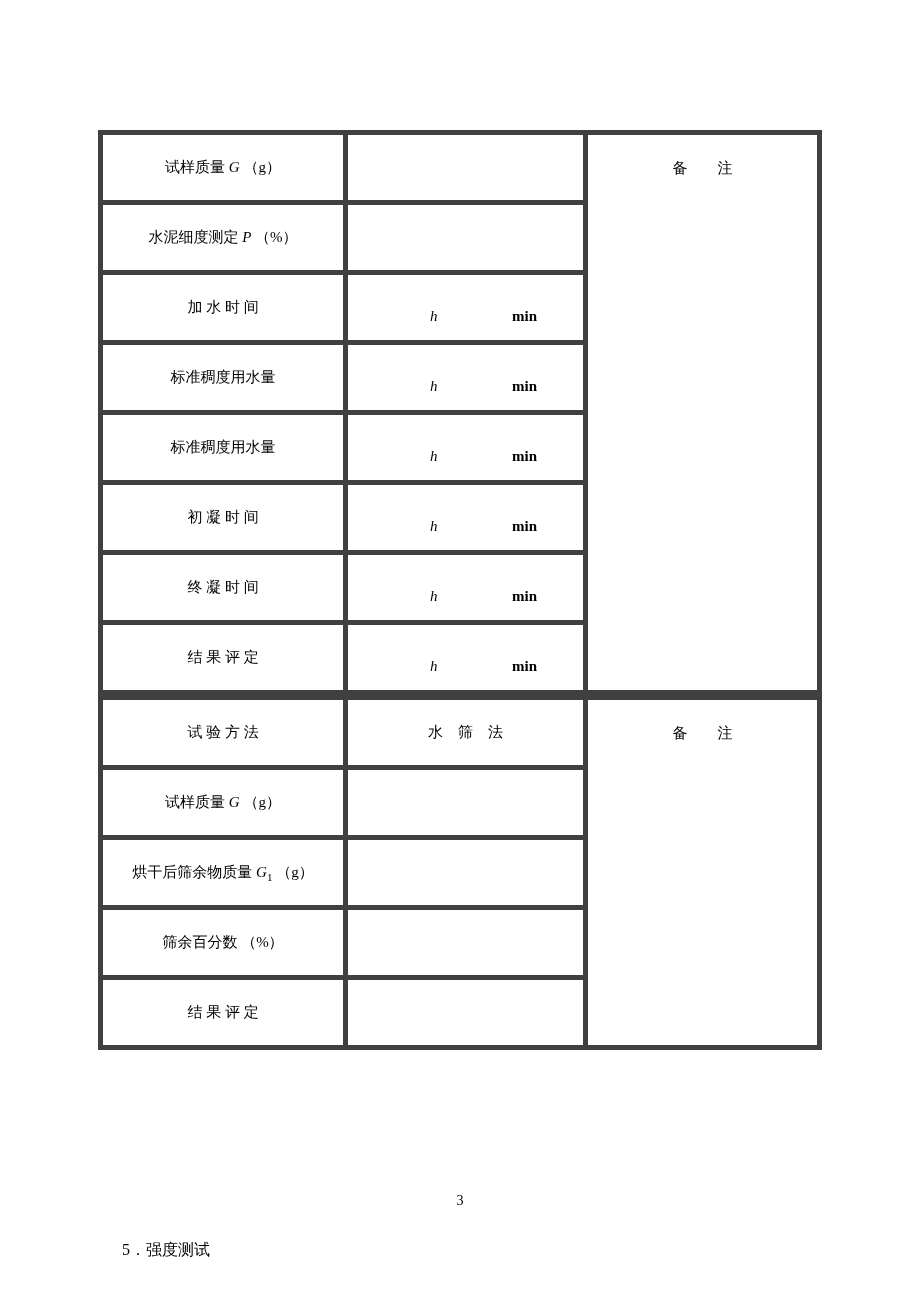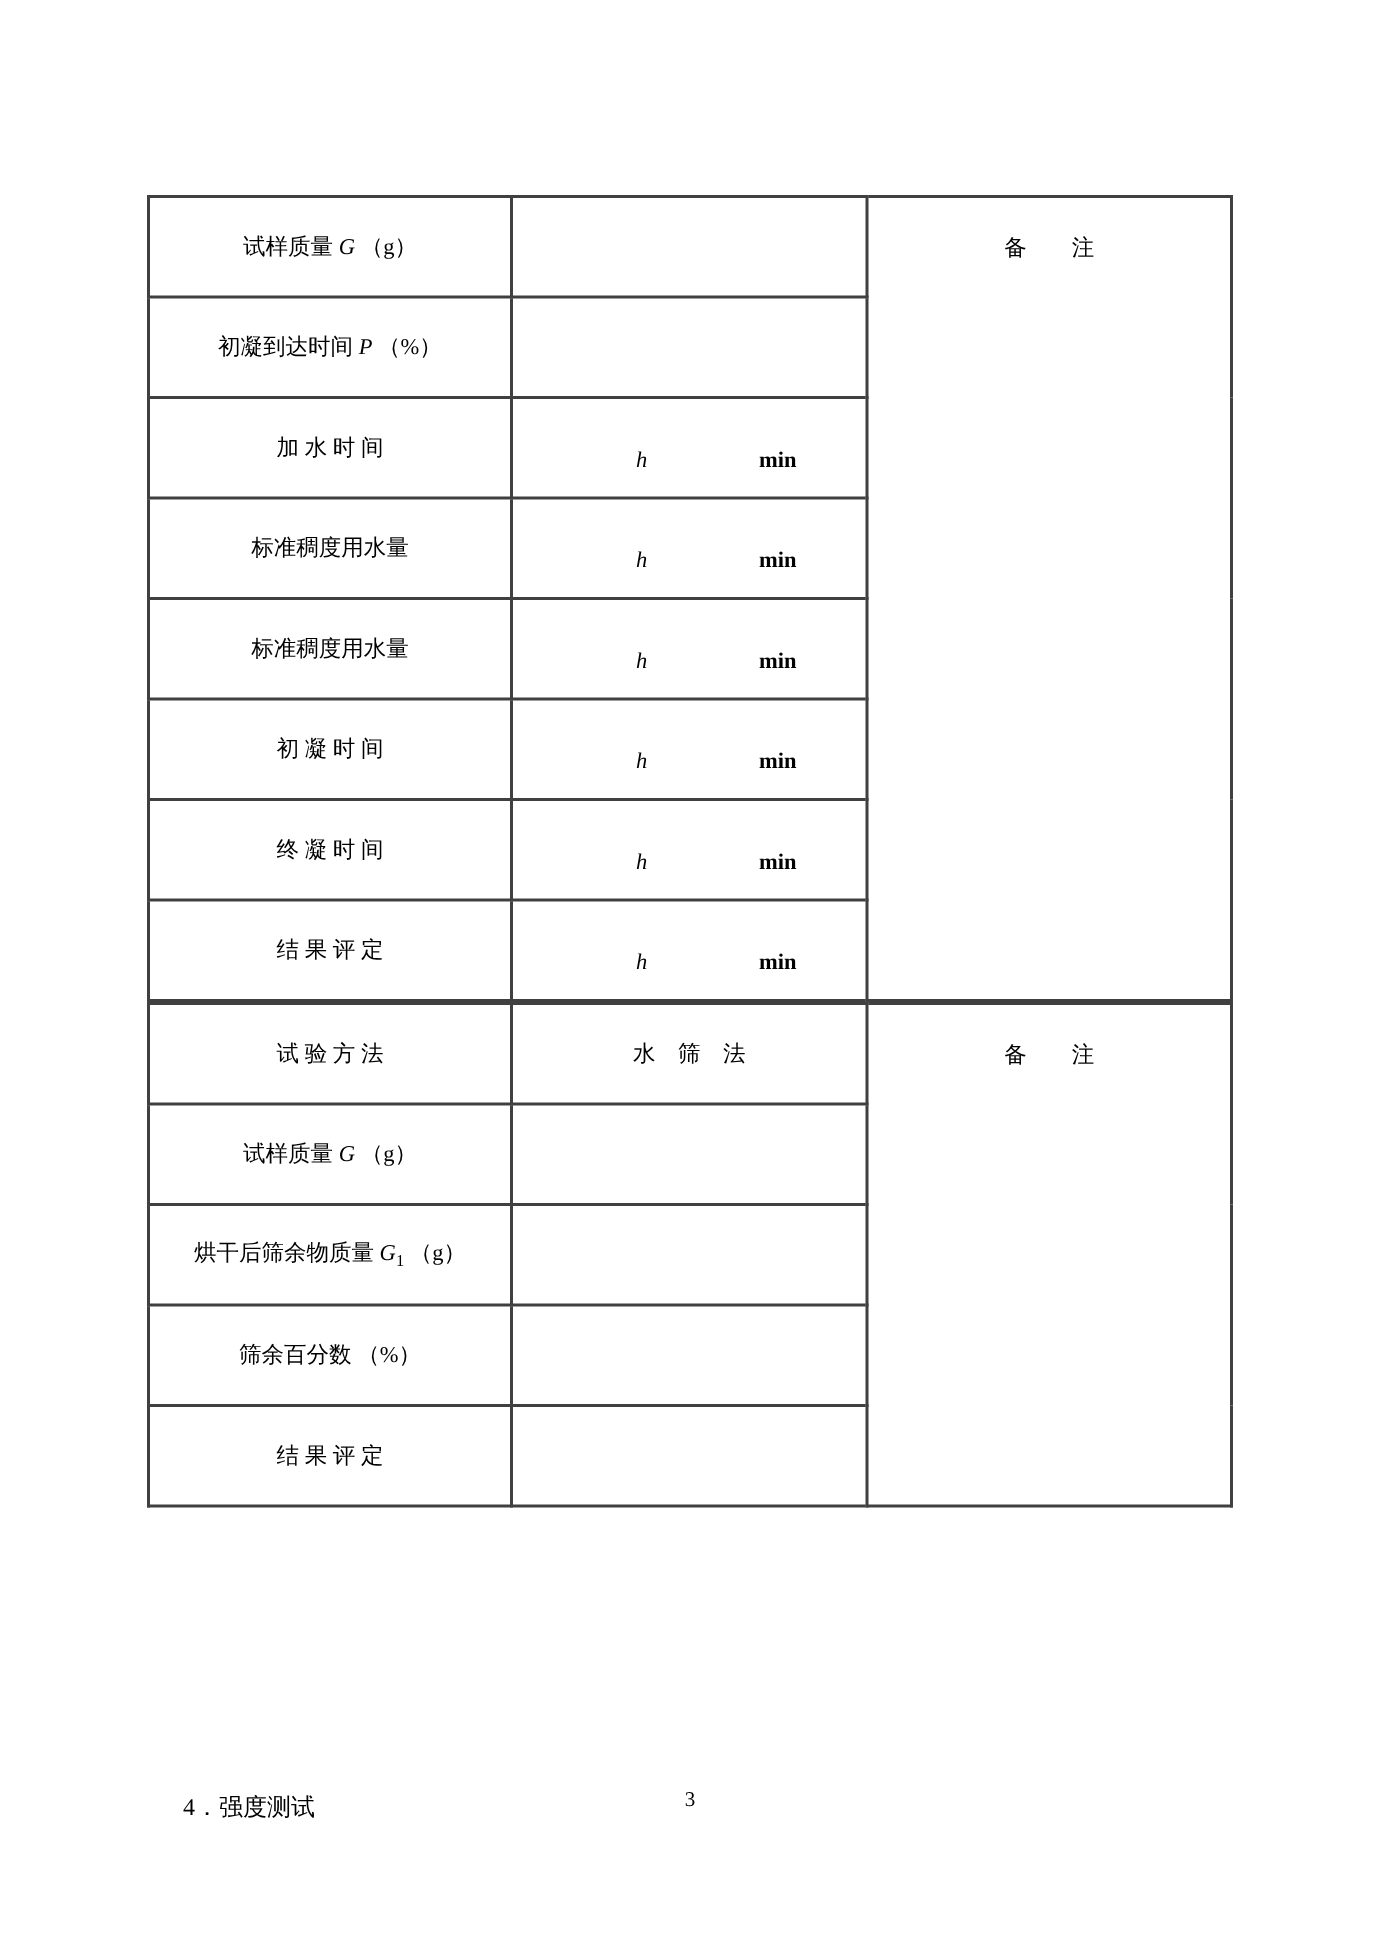--- a/index.html
+++ b/index.html
@@ -15,21 +15,21 @@
     .page {
       padding: 130px 98px 0 98px;
       box-sizing: border-box;
     }
     table {
       border-collapse: collapse;
       width: 100%;
       table-layout: fixed;
     }
     td, th {
-      border: 2px solid #404040;
+      border: 5px solid #404040;
       height: 65px;
       vertical-align: middle;
       font-size: 15px;
       font-weight: normal;
       text-align: center;
       padding: 0;
     }
     .col1 { width: 240px; }
     .col2 { width: 235px; }
     .col3 { width: auto; margin-top: 30px; }
@@ -84,21 +84,21 @@
       <td class="col1">
         <span>试样质量 </span><span class="italic">G</span><span> （g）</span>
       </td>
       <td class="col2"></td>
       <td class="col3" rowspan="8" style="vertical-align: top; padding-top: 24px;">
         <span>备　　注</span>
       </td>
     </tr>
     <tr>
       <td class="col1">
-        <span>初凝到达时间 </span><span class="italic">P</span><span> （%）</span>
+        <span>水泥细度测定 </span><span class="italic">P</span><span> （%）</span>
       </td>
       <td class="col2"></td>
     </tr>
     <tr>
       <td class="col1"><span>加 水 时 间</span></td>
       <td class="col2 time-cell">
         <span class="time-h">h</span>
         <span class="time-min">min</span>
       </td>
     </tr>
@@ -166,17 +166,17 @@
       <td class="col1"><span>筛余百分数 （%）</span></td>
       <td class="col2"></td>
     </tr>
     <tr>
       <td class="col1"><span>结 果 评 定</span></td>
       <td class="col2"></td>
     </tr>
   </tbody>
     </table>
 
-  <div class="section-title" style="margin-top: 190px;">4．强度测试</div>
+  <div class="section-title" style="margin-top: 190px;">5．强度测试</div>
 
 </div>
 
 <div class="page-number">3</div>
 
 </body></html>

